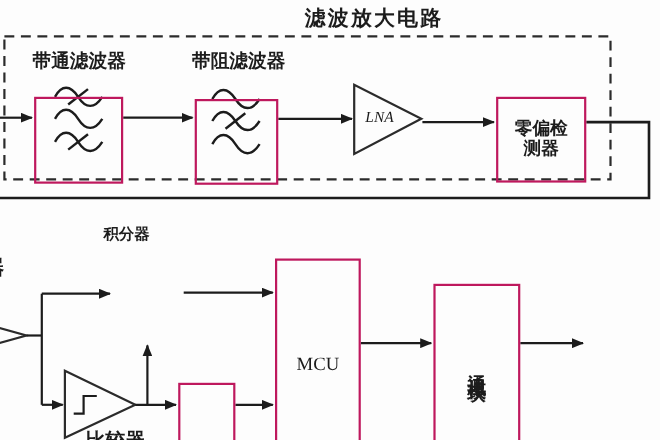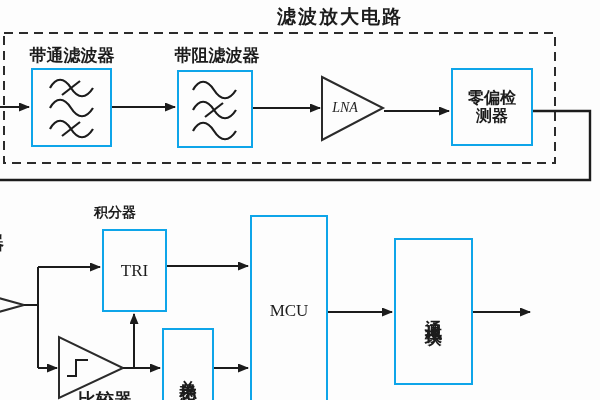--- a/index.html
+++ b/index.html
@@ -2,22 +2,22 @@
 <html><head>
 <meta charset="utf-8">
 <style>
   html,body{margin:0;padding:0;}
   #stage{
     position:relative;width:600px;height:400px;background:#fdfdfd;
     overflow:hidden;font-family:"Liberation Serif","DejaVu Serif",serif;
     color:#1c1c1c;
   }
   .lbl{position:absolute;font-weight:bold;text-align:center;white-space:nowrap;}
-  .box{position:absolute;border:2px solid #0ea5e9;background:transparent;box-sizing:border-box;
-       display:flex;align-items:center;justify-content:center;text-align:center;}
+  .box{position:absolute;border:2px solid #be185d;background:transparent;box-sizing:border-box;
+       display:flex;align-items:center;justify-content:center;text-align:center;margin-top:20px;}
   .latin{font-family:"Liberation Serif","DejaVu Serif",serif;font-weight:normal;}
   .vtext{writing-mode:vertical-rl;text-orientation:upright;letter-spacing:3px;
          font-weight:bold;line-height:1;}
   .wrap2{white-space:normal;word-break:break-all;line-height:1.15;}
   svg{position:absolute;left:0;top:0;}
   .frag{position:absolute;font-weight:bold;}
 </style>
 </head>
 <body>
 
@@ -84,21 +84,20 @@
   <div class="lbl" style="left:157px;top:44px;width:120px;font-size:17px;">带阻滤波器</div>
   <div class="box" style="left:177px;top:70px;width:76px;height:78px;"></div>
 
   <div class="lbl latin" style="left:326px;top:100px;width:38px;font-size:14px;font-style:italic;">LNA</div>
 
   <div class="box" style="left:451px;top:68px;width:82px;height:78px;font-size:16px;font-weight:bold;">
     <span class="wrap2" style="width:54px;">零偏检测器</span>
   </div>
 
   <div class="lbl" style="left:65px;top:204px;width:100px;font-size:14px;">积分器</div>
-  <div class="box latin" style="left:102px;top:229px;width:65px;height:83px;font-size:17px;">TRI</div>
 
   <div class="lbl" style="left:60px;top:388px;width:90px;font-size:18px;">比较器</div>
 
   <div class="box" style="left:162px;top:328px;width:52px;height:84px;">
     <span class="vtext" style="font-size:17px;">单稳态</span>
   </div>
 
   <div class="box latin" style="left:250px;top:215px;width:78px;height:191px;font-size:17px;">MCU</div>
 
   <div class="box" style="left:394px;top:238px;width:79px;height:147px;">

